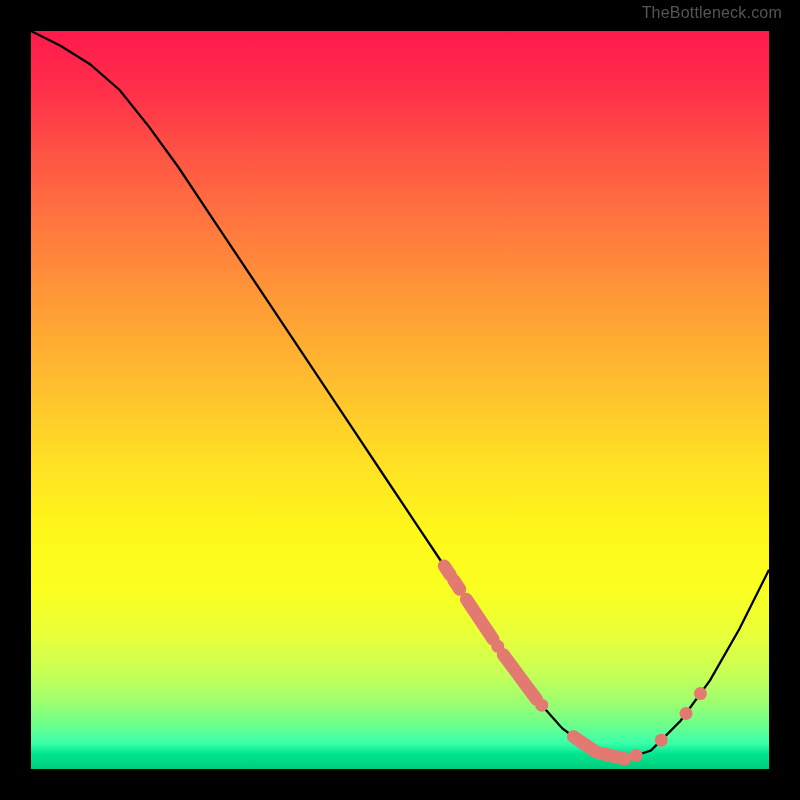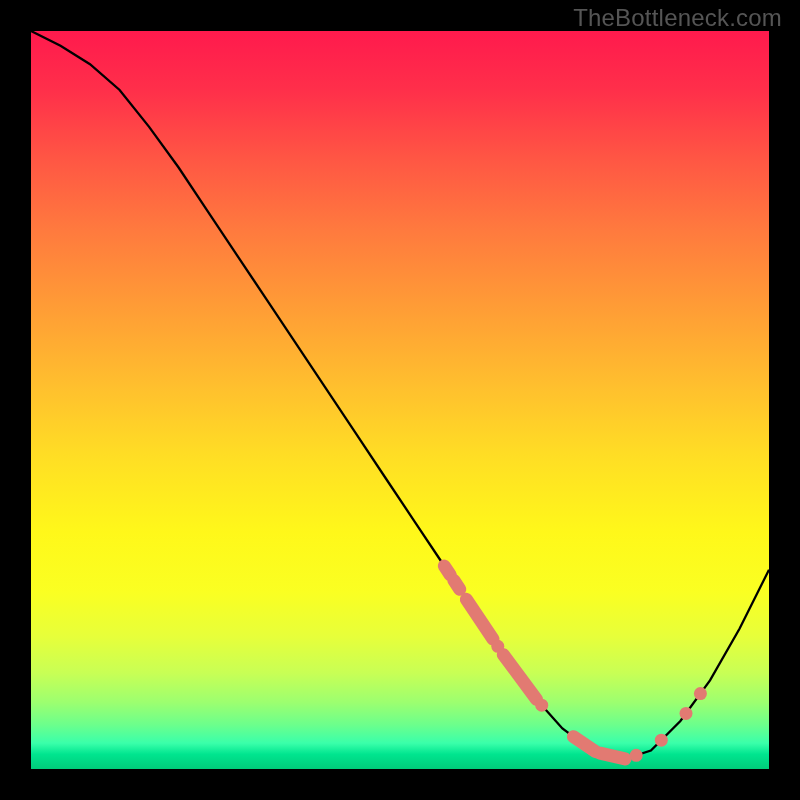--- a/index.html
+++ b/index.html
@@ -8,21 +8,21 @@
     height: 800px;
     background: #000;
     position: relative;
     font-family: Arial, sans-serif;
   }
   .attribution {
     position: absolute;
     top: 4px;
     right: 18px;
     color: #555;
-    font-size: 24px;
+    font-size: 16px;
     letter-spacing: 0.2px;
     z-index: 10;
   }
   .plot-area {
     position: absolute;
     left: 31px;
     top: 31px;
     width: 738px;
     height: 738px;
     overflow: hidden;

